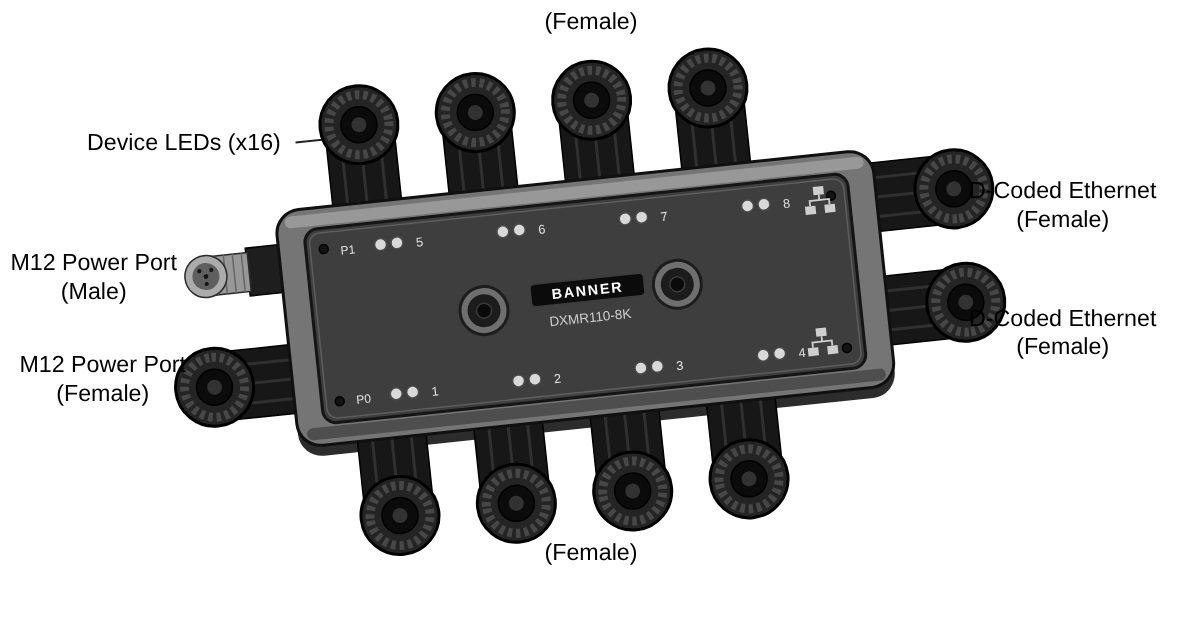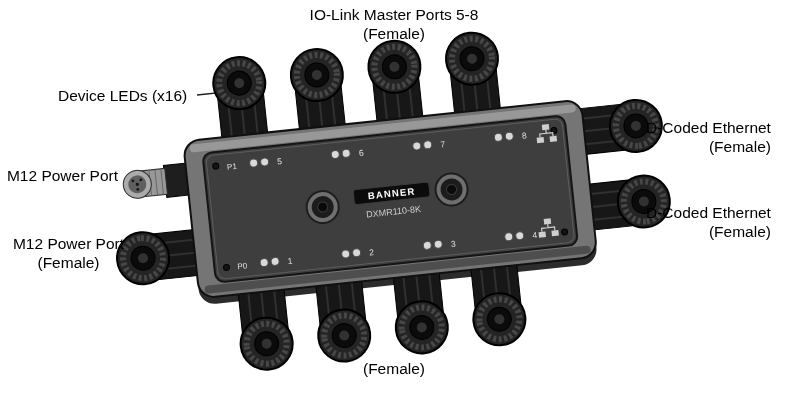--- a/index.html
+++ b/index.html
@@ -13,21 +13,21 @@
     overflow: hidden;
   }
   .label {
     position: absolute;
     font-size: 15.5px;
     line-height: 19px;
     color: #000000;
     white-space: nowrap;
   }
   .center { text-align: center; }
-  .left { text-align: right; }
+  .left { text-align: center; }
   svg.device { position: absolute; left: 0; top: 0; }
 </style>
 </head>
 <body>
 
 <div class="canvas">
 
   <svg class="device" width="789" height="413" viewBox="0 0 789 413">
     <defs>
 
@@ -140,28 +140,28 @@
       <text x="448" y="253" text-anchor="middle" font-size="8.5" fill="#e0e0e0">3</text>
       <use href="#led-pair" transform="translate(504,249)"></use>
       <text x="530" y="253" text-anchor="middle" font-size="8.5" fill="#e0e0e0">4</text>
 
       <use href="#net-icon" transform="translate(552,150)"></use>
       <use href="#net-icon" transform="translate(544,244)"></use>
     </g>
   </svg>
 
   <div class="label center" style="left:244px; top:5px; width:300px">
-    <div>IO-Link Master Ports 5-8</div>
     <div>(Female)</div>
   </div>
 
   <div class="label left" style="left:58px; top:86px">Device LEDs (x16)</div>
 
   <div class="label center" style="left:0px; top:166px; width:125px">
     <div>M12 Power Port</div>
+    <div>(Male)</div>
   </div>
 
   <div class="label center" style="left:6px; top:234px; width:125px">
     <div>M12 Power Port</div>
     <div>(Female)</div>
   </div>
 
   <div class="label left" style="left:646px; top:118px">
     <div>D-Coded Ethernet</div>
     <div>(Female)</div>

